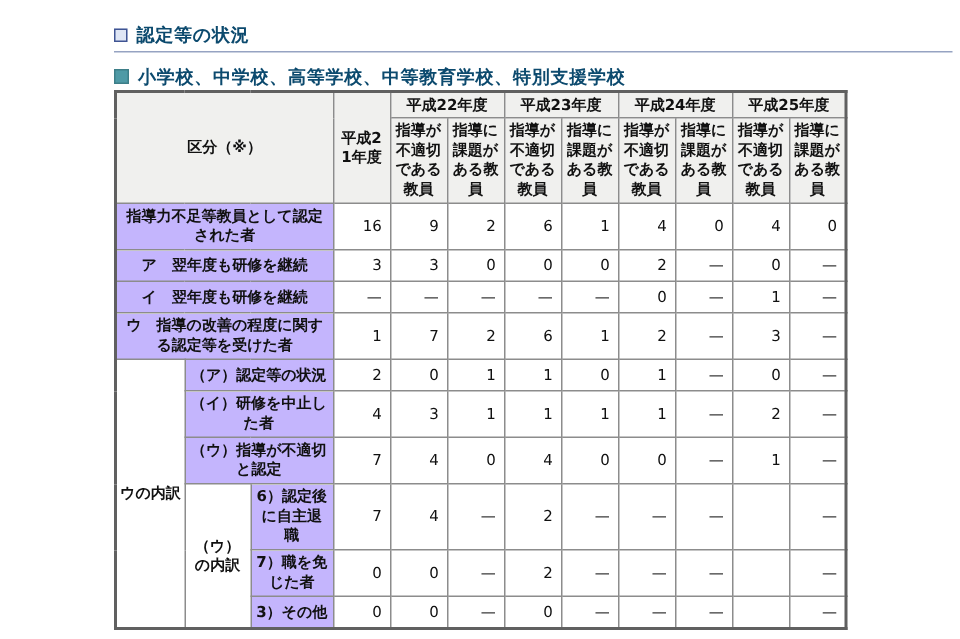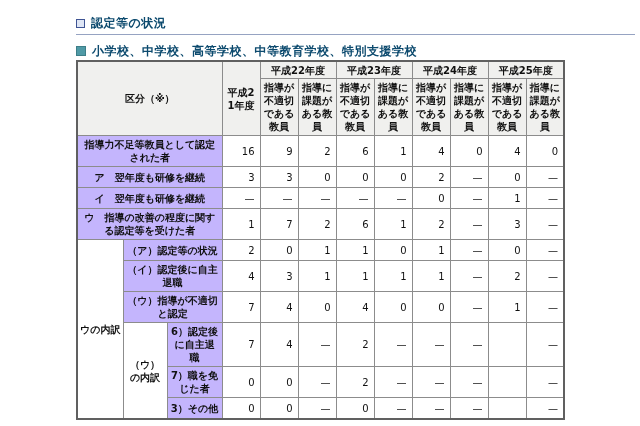--- a/index.html
+++ b/index.html
@@ -207,21 +207,21 @@
           <td class="value-cell">0</td>
           <td class="value-cell">1</td>
           <td class="value-cell">1</td>
           <td class="value-cell">0</td>
           <td class="value-cell">1</td>
           <td class="value-cell">—</td>
           <td class="value-cell">0</td>
           <td class="value-cell">—</td>
         </tr>
         <tr>
-          <td class="label-cell" colspan="2">（イ）認定後に自主退職</td>
+          <td class="label-cell" colspan="2">（イ）研修を中止した者</td>
           <td class="value-cell">4</td>
           <td class="value-cell">3</td>
           <td class="value-cell">1</td>
           <td class="value-cell">1</td>
           <td class="value-cell">1</td>
           <td class="value-cell">1</td>
           <td class="value-cell">—</td>
           <td class="value-cell">2</td>
           <td class="value-cell">—</td>
         </tr>

